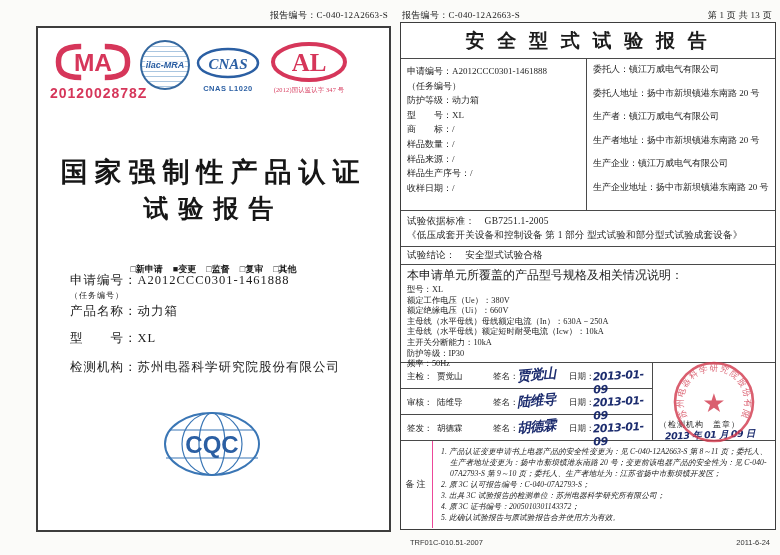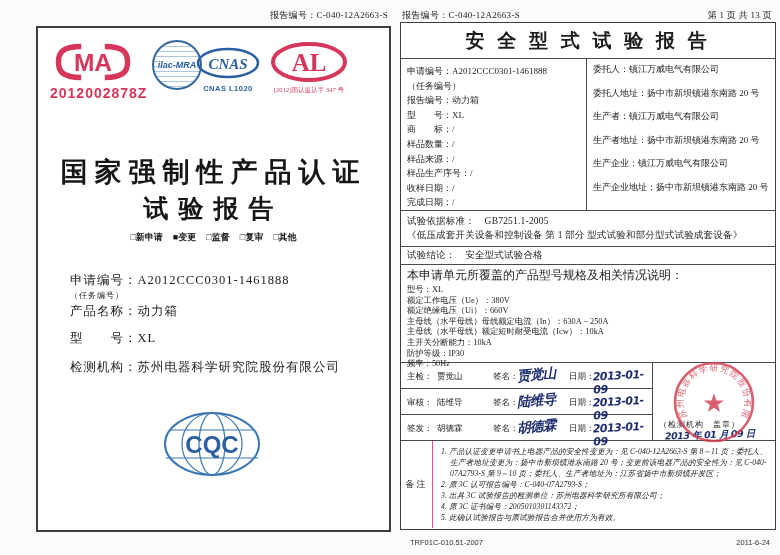--- a/index.html
+++ b/index.html
@@ -60,21 +60,21 @@
 
   <div class="abs" style="left:12px;top:14px;">
     <svg width="86" height="40" viewBox="0 0 86 44">
       <path d="M30 5 C9 5 5 12 5 22 C5 32 9 39 30 39" fill="none" stroke="#d6365a" stroke-width="6"></path>
       <path d="M56 5 C77 5 81 12 81 22 C81 32 77 39 56 39" fill="none" stroke="#d6365a" stroke-width="6"></path>
       <text x="43" y="32" text-anchor="middle" font-size="27" font-weight="bold" fill="#d6365a" font-family="Liberation Sans, sans-serif">MA</text>
     </svg>
     <div class="logo-num" style="font-size:14px;letter-spacing:1px;margin-top:-1px;">2012002878Z</div>
   </div>
 
-  <div class="abs ilac" style="left:102px;top:12px;margin-left:12px;">
+  <div class="abs ilac" style="left:102px;top:12px;">
     <span>ilac-MRA</span>
   </div>
 
   <div class="abs" style="left:158px;top:18px;text-align:center;">
     <svg width="64" height="34" viewBox="0 0 64 34">
       <ellipse cx="32" cy="17" rx="30" ry="14" fill="none" stroke="#2b5fa3" stroke-width="2.5"></ellipse>
       <text x="32" y="23" text-anchor="middle" font-size="15" font-weight="bold" font-style="italic" fill="#2b5fa3" font-family="Liberation Serif, serif">CNAS</text>
     </svg>
     <div class="cnas-code">CNAS L1020</div>
   </div>
@@ -83,21 +83,21 @@
     <svg width="78" height="40" viewBox="0 0 78 40">
       <ellipse cx="39" cy="20" rx="36" ry="18" fill="none" stroke="#d6365a" stroke-width="4"></ellipse>
       <text x="39" y="29" text-anchor="middle" font-size="25" font-weight="bold" fill="#d6365a" font-family="Liberation Serif, serif">AL</text>
     </svg>
     <div class="al-note">(2012)国认监认字 347 号</div>
   </div>
 
   <div class="abs lp-title" style="top:164px;font-size:25px;letter-spacing:10px;">试验报告</div>
   <div class="abs lp-title" style="top:126px;font-size:27px;letter-spacing:7px;">国家强制性产品认证</div>
 
-  <div class="abs checks" style="top:203px;"><div style="display: inline-block;">□新申请</div><div style="display: inline-block;">■变更</div><div style="display: inline-block;">□监督</div><div style="display: inline-block;">□复审</div><div style="display: inline-block;">□其他</div></div>
+  <div class="abs checks" style="top:203px;"><div style="display: inline-block; margin-top: 32px;">□新申请</div><div style="display: inline-block;">■变更</div><div style="display: inline-block;">□监督</div><div style="display: inline-block;">□复审</div><div style="display: inline-block;">□其他</div></div>
 
   <div class="abs fld" style="left:32px;top:244px;">
     <span>申请编号：</span><span>A2012CCC0301-1461888</span>
   </div>
   <div class="abs fld-note" style="left:32px;top:262px;">（任务编号）</div>
   <div class="abs fld" style="left:32px;top:275px;">
     <span>产品名称：</span><span>动力箱</span>
   </div>
   <div class="abs fld" style="left:32px;top:302px;">
     <span>型　　号：</span><span>XL</span>
@@ -122,28 +122,27 @@
 <div class="abs hdr-note" style="top:9px;right:8px;">第 1 页 共 13 页</div>
 
 <div class="abs page-right">
 
   <div class="row rp-title" style="top:0;height:36px;">安 全 型 式 试 验 报 告</div>
 
   <div class="row" style="top:36px;height:152px;">
     <div class="cell-l">
         <div class="ln">申请编号：A2012CCC0301-1461888</div>
         <div class="ln">（任务编号）</div>
-        <div class="ln">报告编号：动力箱</div>
+        <div class="ln">防护等级：动力箱</div>
         <div class="ln">型　　号：XL</div>
         <div class="ln">商　　标：/</div>
         <div class="ln">样品数量：/</div>
         <div class="ln">样品来源：/</div>
         <div class="ln">样品生产序号：/</div>
         <div class="ln">收样日期：/</div>
-        <div class="ln">完成日期：/</div>
       </div>
     <div class="cell-r">
         <div class="ln2">委托人：镇江万威电气有限公司</div>
         <div class="ln2">委托人地址：扬中市新坝镇港东南路 20 号</div>
         <div class="ln2">生产者：镇江万威电气有限公司</div>
         <div class="ln2">生产者地址：扬中市新坝镇港东南路 20 号</div>
         <div class="ln2">生产企业：镇江万威电气有限公司</div>
         <div class="ln2">生产企业地址：扬中市新坝镇港东南路 20 号</div>
       </div>
   </div>

